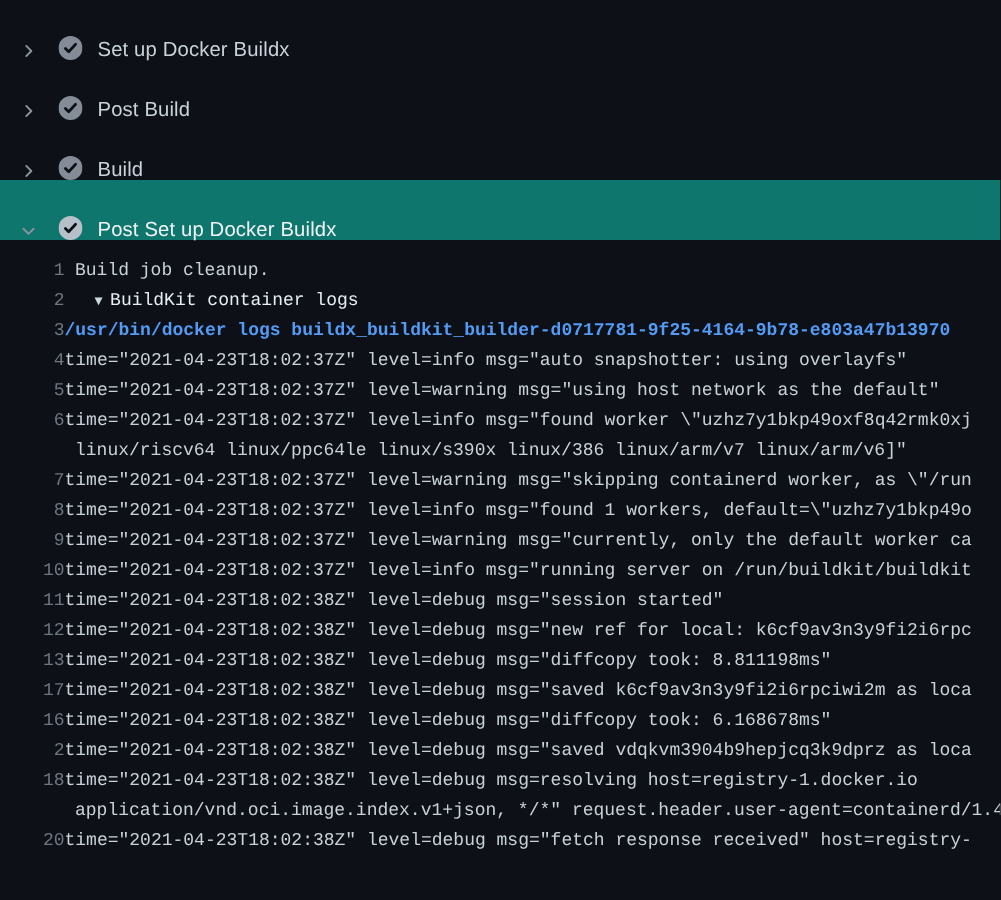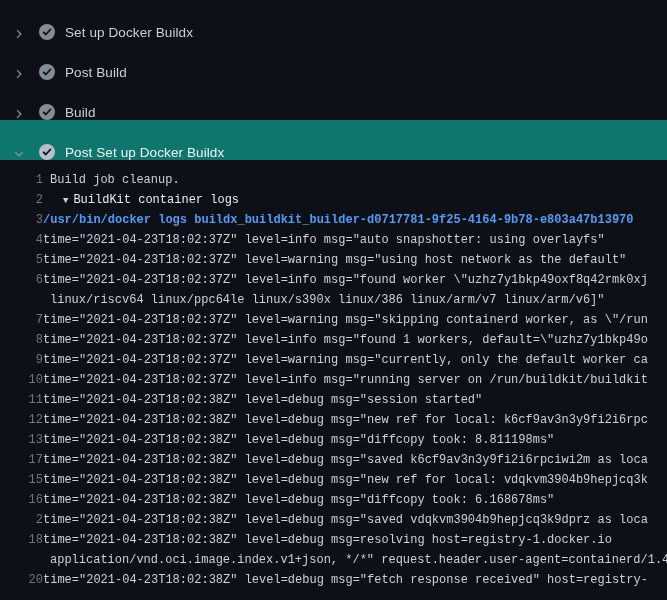--- a/index.html
+++ b/index.html
@@ -128,19 +128,18 @@
     <div class="log-line kind-entry indent-deep"><span class="log-num">6</span><span class="log-text">time="2021-04-23T18:02:37Z" level=info msg="found worker \"uzhz7y1bkp49oxf8q42rmk0xj</span></div>
     <div class="log-line kind-wrap indent-top"><span class="log-num"></span><span class="log-text">linux/riscv64 linux/ppc64le linux/s390x linux/386 linux/arm/v7 linux/arm/v6]"</span></div>
     <div class="log-line kind-entry indent-deep"><span class="log-num">7</span><span class="log-text">time="2021-04-23T18:02:37Z" level=warning msg="skipping containerd worker, as \"/run</span></div>
     <div class="log-line kind-entry indent-deep"><span class="log-num">8</span><span class="log-text">time="2021-04-23T18:02:37Z" level=info msg="found 1 workers, default=\"uzhz7y1bkp49o</span></div>
     <div class="log-line kind-entry indent-deep"><span class="log-num">9</span><span class="log-text">time="2021-04-23T18:02:37Z" level=warning msg="currently, only the default worker ca</span></div>
     <div class="log-line kind-entry indent-deep"><span class="log-num">10</span><span class="log-text">time="2021-04-23T18:02:37Z" level=info msg="running server on /run/buildkit/buildkit</span></div>
     <div class="log-line kind-entry indent-deep"><span class="log-num">11</span><span class="log-text">time="2021-04-23T18:02:38Z" level=debug msg="session started"</span></div>
     <div class="log-line kind-entry indent-deep"><span class="log-num">12</span><span class="log-text">time="2021-04-23T18:02:38Z" level=debug msg="new ref for local: k6cf9av3n3y9fi2i6rpc</span></div>
     <div class="log-line kind-entry indent-deep"><span class="log-num">13</span><span class="log-text">time="2021-04-23T18:02:38Z" level=debug msg="diffcopy took: 8.811198ms"</span></div>
     <div class="log-line kind-entry indent-deep"><span class="log-num">17</span><span class="log-text">time="2021-04-23T18:02:38Z" level=debug msg="saved k6cf9av3n3y9fi2i6rpciwi2m as loca</span></div>
-    <div class="log-line kind-entry indent-deep"><span class="log-num">15</span><span class="log-text">time="2021-04-23T18:02:38Z" level=debug msg="new ref for local: vdqkvm3904b9hepjcq3k</span></div>
     <div class="log-line kind-entry indent-deep"><span class="log-num">16</span><span class="log-text">time="2021-04-23T18:02:38Z" level=debug msg="diffcopy took: 6.168678ms"</span></div>
     <div class="log-line kind-entry indent-deep"><span class="log-num">2</span><span class="log-text">time="2021-04-23T18:02:38Z" level=debug msg="saved vdqkvm3904b9hepjcq3k9dprz as loca</span></div>
     <div class="log-line kind-entry indent-deep"><span class="log-num">18</span><span class="log-text">time="2021-04-23T18:02:38Z" level=debug msg=resolving host=registry-1.docker.io</span></div>
     <div class="log-line kind-wrap indent-top"><span class="log-num"></span><span class="log-text">application/vnd.oci.image.index.v1+json, */*" request.header.user-agent=containerd/1.4</span></div>
     <div class="log-line kind-entry indent-deep"><span class="log-num">20</span><span class="log-text">time="2021-04-23T18:02:38Z" level=debug msg="fetch response received" host=registry-</span></div>
   </div>
 
 </body></html>

